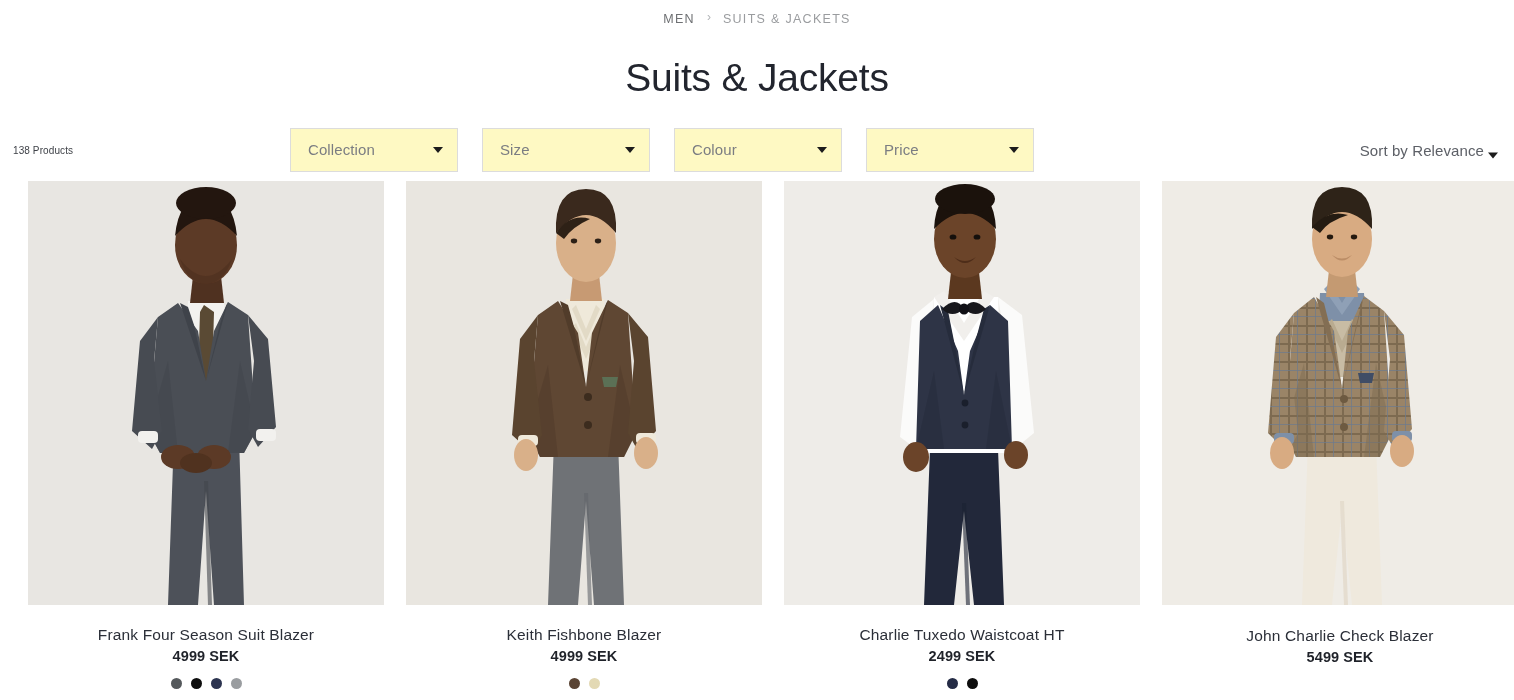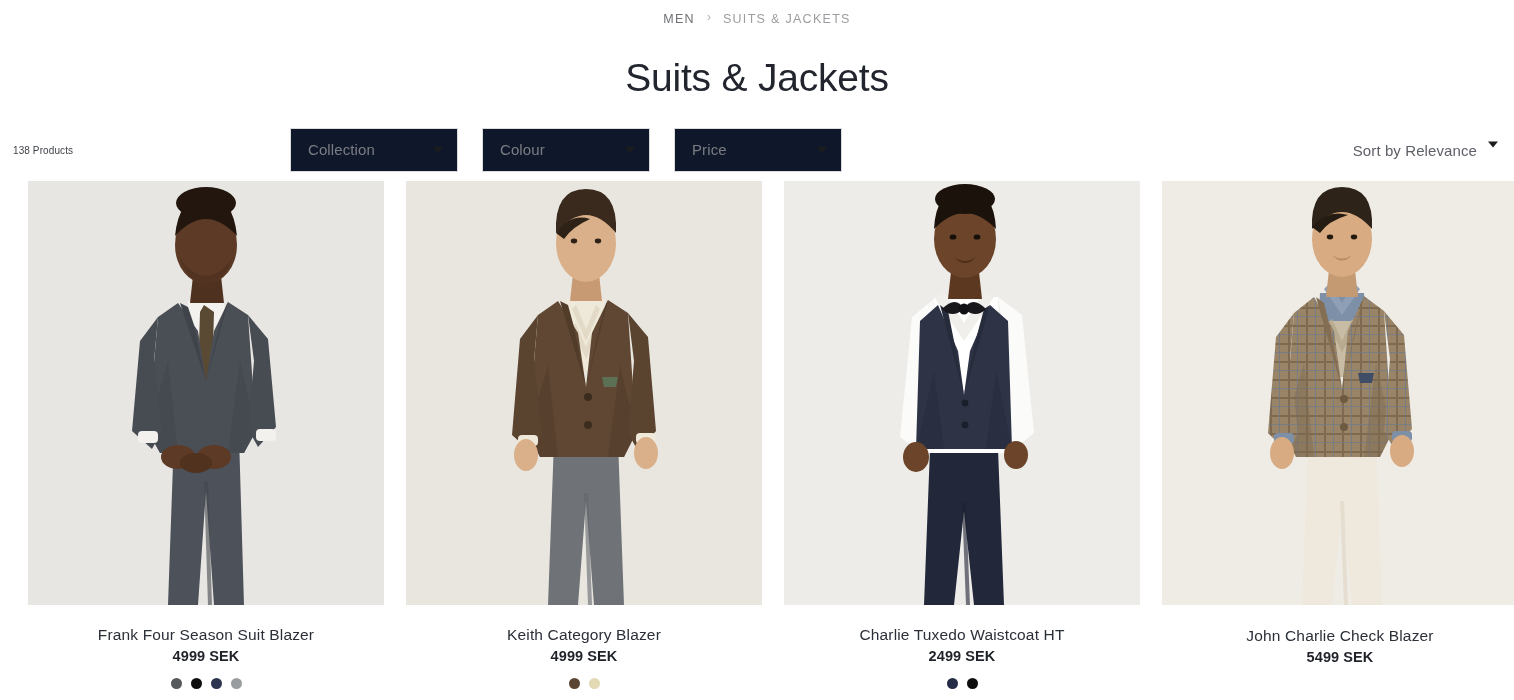--- a/index.html
+++ b/index.html
@@ -67,21 +67,21 @@
     left: 290px;
     top: 50%;
     transform: translateY(-50%);
     display: flex;
     gap: 24px;
   }
   .filter-select {
     width: 168px;
     height: 44px;
     border: 1px solid #dcdcdc;
-    background: #0f172a;
+    background: #fef9c3;
     display: flex;
     align-items: center;
     padding: 0 14px 0 17px;
     cursor: pointer;
   }
   .filter-select .label {
     flex: 1;
     font-size: 15px;
     color: #7b7d82;
     letter-spacing: 0.1px;
@@ -91,22 +91,22 @@
     border-left: 5.5px solid transparent;
     border-right: 5.5px solid transparent;
     border-top: 6.5px solid #1c1c1c;
   }
   .sort-control {
     position: absolute;
     right: 16px;
     top: 50%;
     transform: translateY(-50%);
     display: flex;
-    align-items: flex-start;
-    gap: 11px;
+    align-items: flex-end;
+    gap: 4px;
     cursor: pointer;
   }
   .sort-control .sort-label {
     font-size: 15px;
     color: #5d6067;
     letter-spacing: 0.1px;
   }
 
   
   .grid {
@@ -172,20 +172,24 @@
 <div class="filter-bar">
 
   <span class="product-count">138 Products</span>
 
   <div class="filters">
     <div class="filter-select">
       <span class="label">Collection</span>
       <span class="caret"></span>
     </div>
     <div class="filter-select">
+      <span class="label">Size</span>
+      <span class="caret"></span>
+    </div>
+    <div class="filter-select">
       <span class="label">Colour</span>
       <span class="caret"></span>
     </div>
     <div class="filter-select">
       <span class="label">Price</span>
       <span class="caret"></span>
     </div>
   </div>
 
   <div class="sort-control">
@@ -281,21 +285,21 @@
 
         <path d="M168 84 L192 84 L196 120 L164 120 Z" fill="#c79a73"></path>
 
         <ellipse cx="180" cy="62" rx="30" ry="39" fill="#d9b089"></ellipse>
         <path d="M150 52 q30 -36 60 0 q2 -44 -30 -44 q-32 0 -30 44 Z" fill="#3a291d"></path>
         <path d="M150 52 q14 -20 34 -14 q-18 8 -26 20 Z" fill="#2e2116"></path>
         <ellipse cx="168" cy="60" rx="3.2" ry="2.4" fill="#2c2017"></ellipse>
         <ellipse cx="192" cy="60" rx="3.2" ry="2.4" fill="#2c2017"></ellipse>
       </svg>
     </div>
-    <div class="card-title">Keith Category Blazer</div>
+    <div class="card-title">Keith Fishbone Blazer</div>
     <div class="card-price">4999 SEK</div>
     <div class="swatches">
       <span class="swatch" style="background:#5a4434"></span>
       <span class="swatch" style="background:#e3d9b4"></span>
     </div>
   </div>
 
   <div class="card">
     <div class="photo">
       <svg viewBox="0 0 356 424" width="356" height="424">

